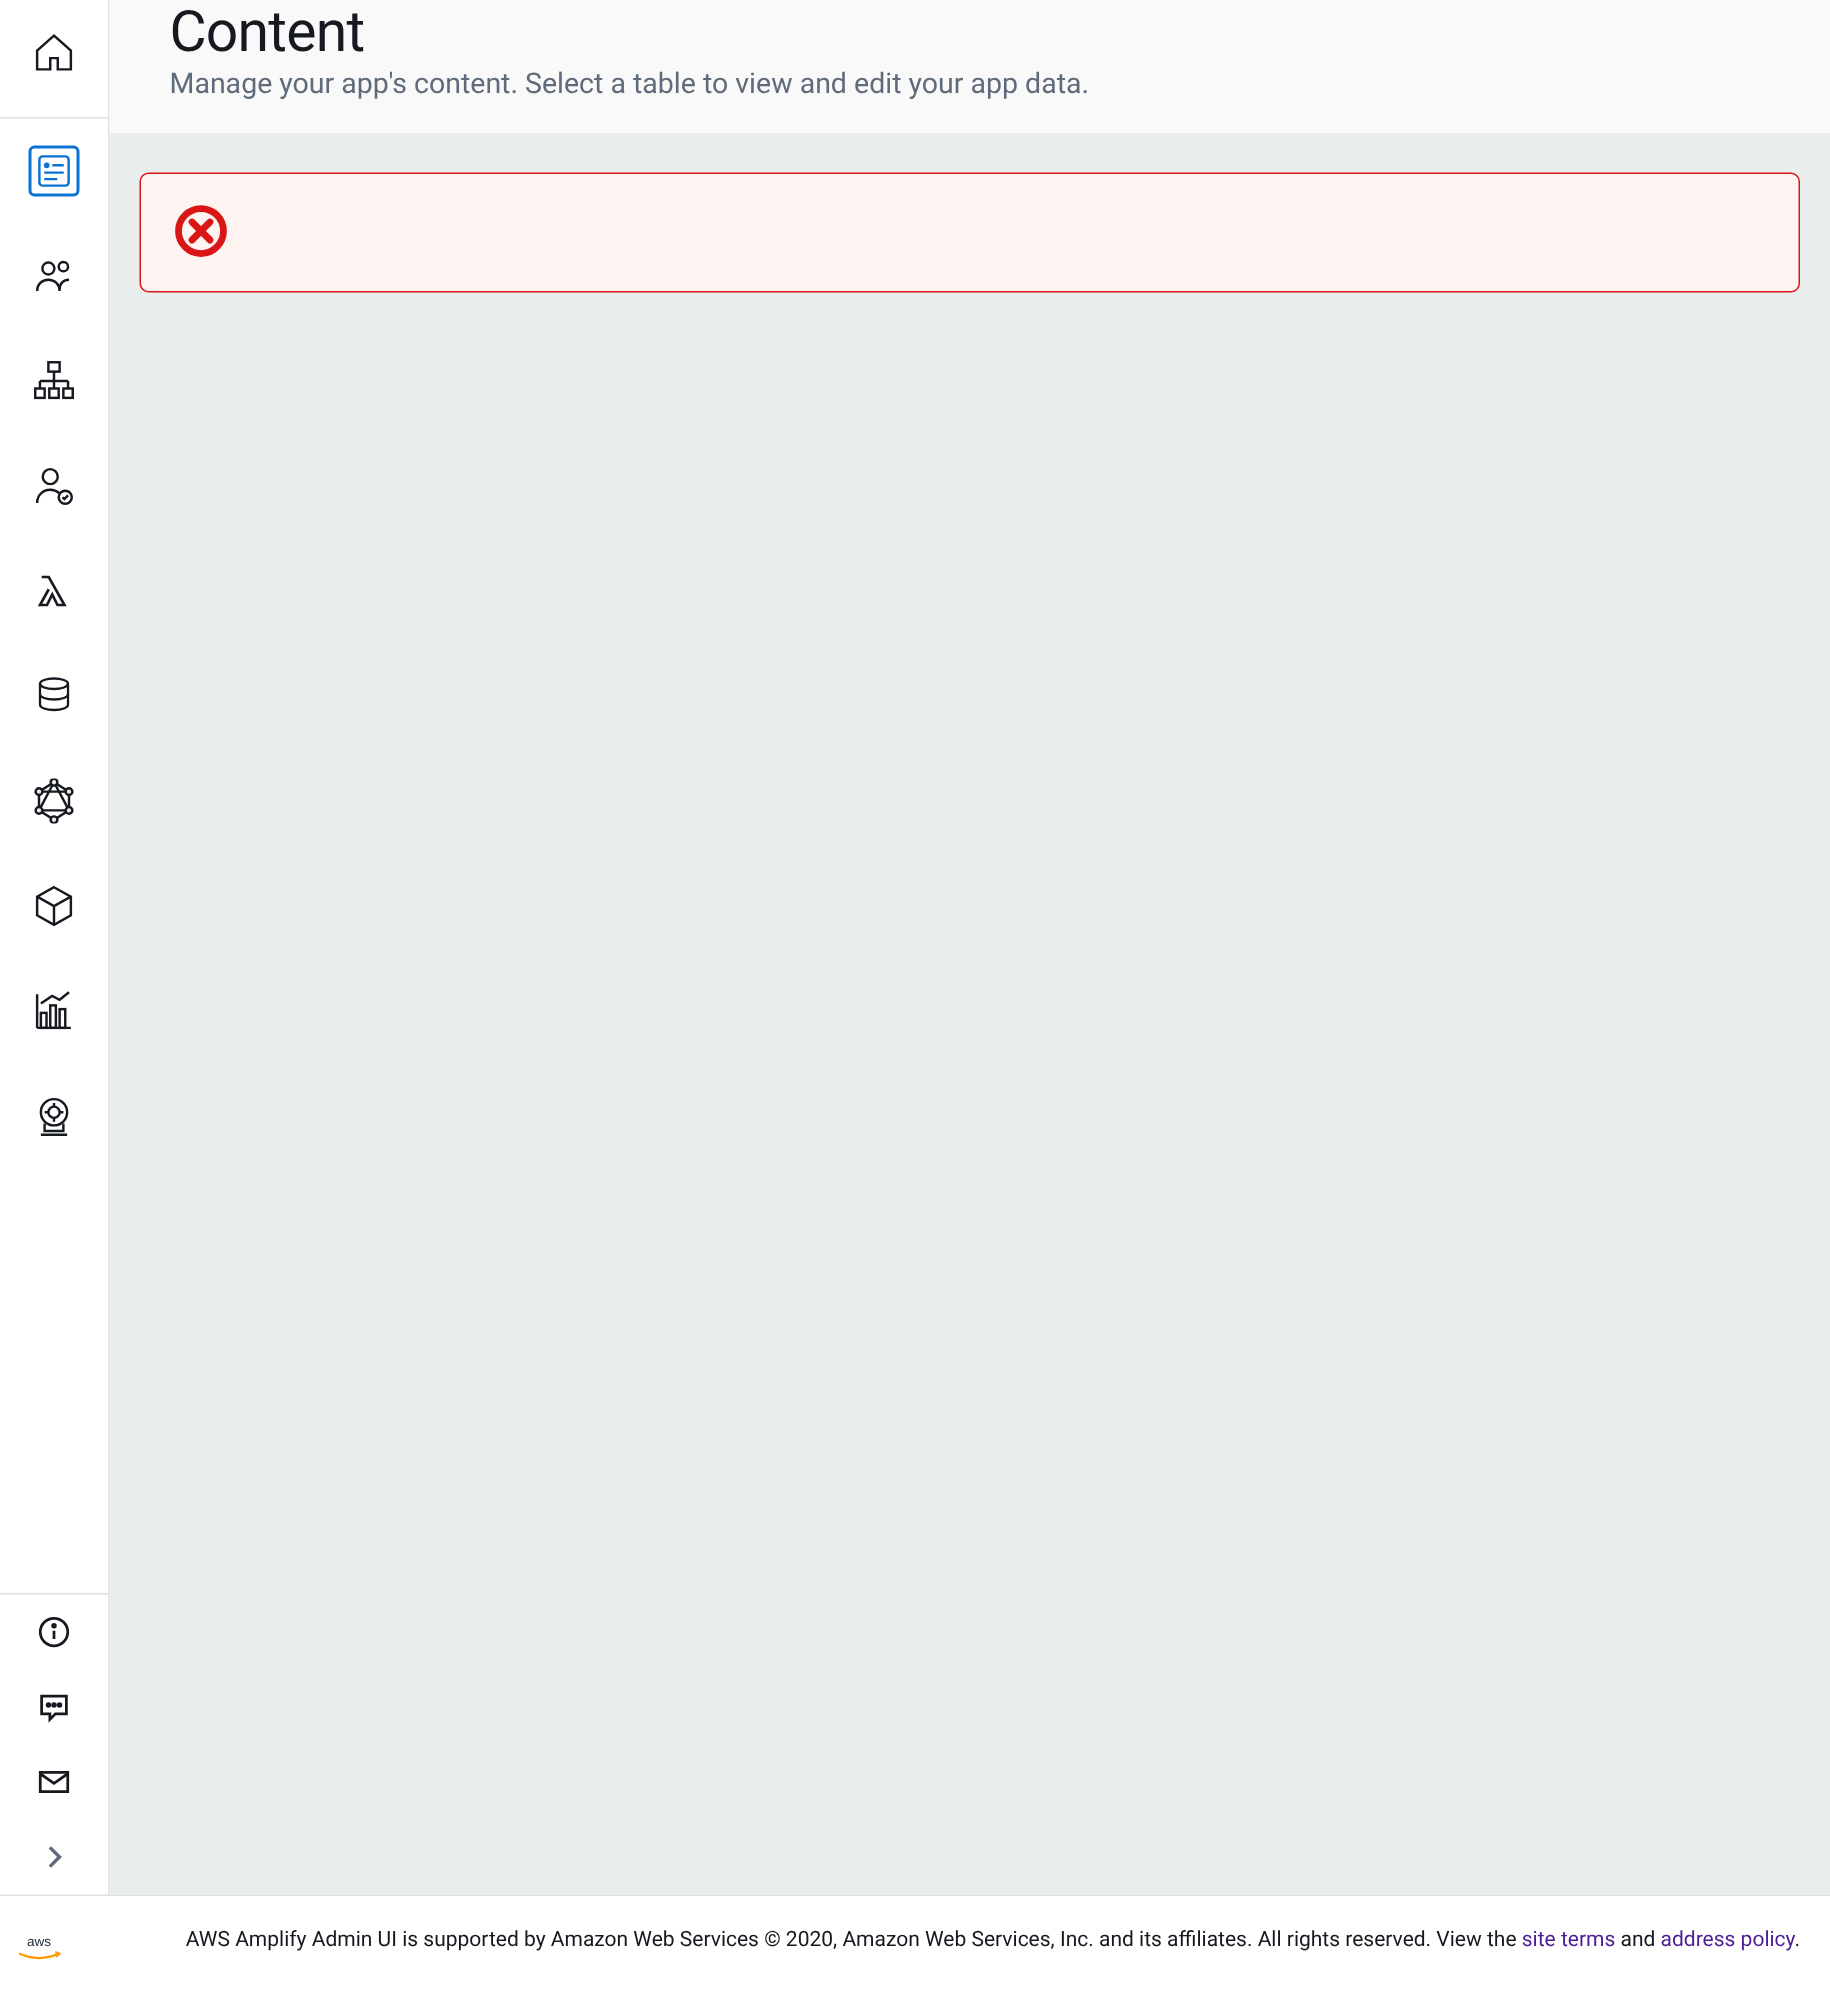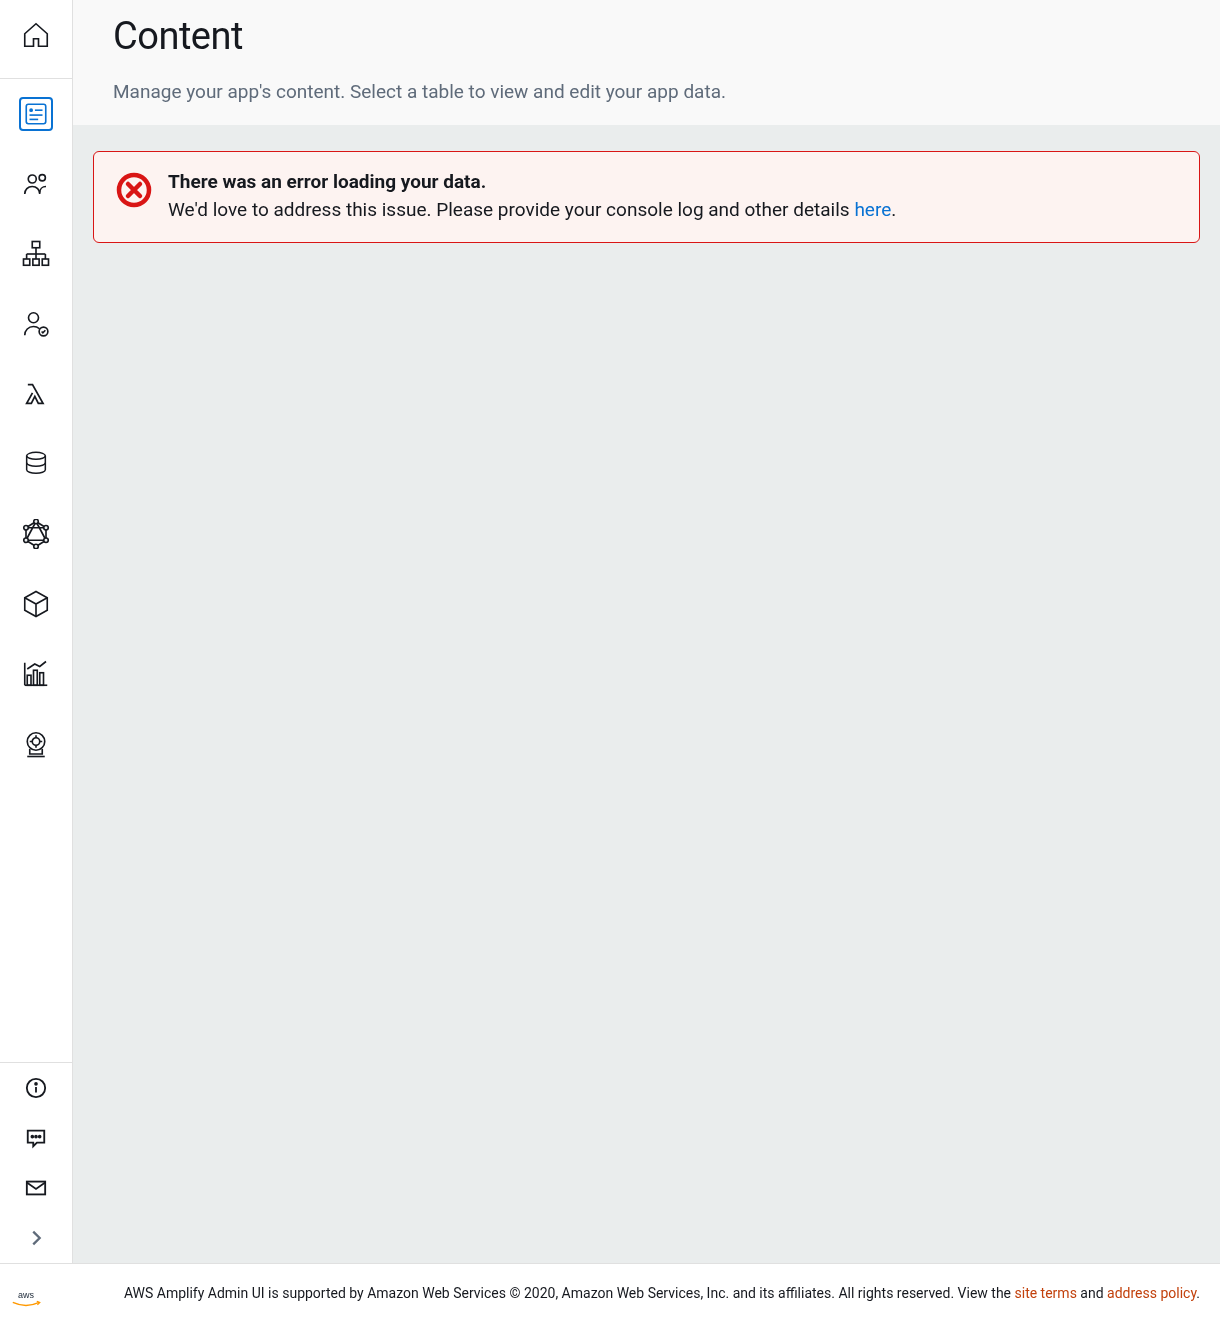--- a/index.html
+++ b/index.html
@@ -69,32 +69,32 @@
     }
     .main {
       flex: 1;
       display: flex;
       flex-direction: column;
       min-width: 0;
       background: #eaeded;
     }
     .header {
       background: #f9f9f9;
-      padding: 14px 40px 22px 40px;
+      padding: 0 40px 22px 40px;
     }
     .page-title {
       font-size: 38px;
       font-weight: 400;
       color: #16191f;
       letter-spacing: -0.5px;
     }
     .page-subtitle {
       font-size: 19px;
       color: #5f6b7a;
-      margin-top: 22px;
+      margin-top: 0;
       font-weight: 400;
     }
     .content-area {
       flex: 1;
       padding: 26px 20px 20px 20px;
       background: #eaeded;
     }
     .alert {
       background: #fdf3f1;
       border: 1px solid #d91515;
@@ -139,21 +139,21 @@
       width: 52px;
       display: flex;
       justify-content: center;
       padding-top: 6px;
     }
     .footer-text {
       flex: 1;
       line-height: 1.6;
     }
     .footer-text a {
-      color: #c2410c;
+      color: #4c1d95;
       text-decoration: none;
     }
   </style>
 </head>
 <body>
 
 <div class="layout">
   <nav class="sidebar">
     <div class="sidebar-section top">
       <div class="sidebar-item">
@@ -328,26 +328,20 @@
       <p class="page-subtitle">Manage your app's content. Select a table to view and edit your app data.</p>
     </header>
     <div class="content-area">
       <div class="alert">
         <span class="alert-icon">
           <svg width="36" height="36" viewBox="0 0 24 24">
             <circle cx="12" cy="12" r="10" fill="none" stroke="#d91515" stroke-width="3"></circle>
             <path d="M8 8l8 8M16 8l-8 8" stroke="#d91515" stroke-width="3" stroke-linecap="round"></path>
           </svg>
         </span>
-        <div class="alert-body">
-          <div class="alert-title">There was an error loading your data.</div>
-          <div class="alert-text">
-            <span>We'd love to address this issue. Please provide your console log and other details </span><a href="#">here</a><span>.</span>
-          </div>
-        </div>
       </div>
     </div>
   </main>
 </div>
 
 <footer class="footer">
   <div class="footer-logo">
     <svg width="36" height="24" viewBox="0 0 60 36">
       <text x="30" y="14" font-family="Arial" font-size="15" fill="#232f3e" text-anchor="middle" font-weight="500">aws</text>
       <path d="M8 22 Q30 32 52 22" fill="none" stroke="#ff9900" stroke-width="2.5"></path>

